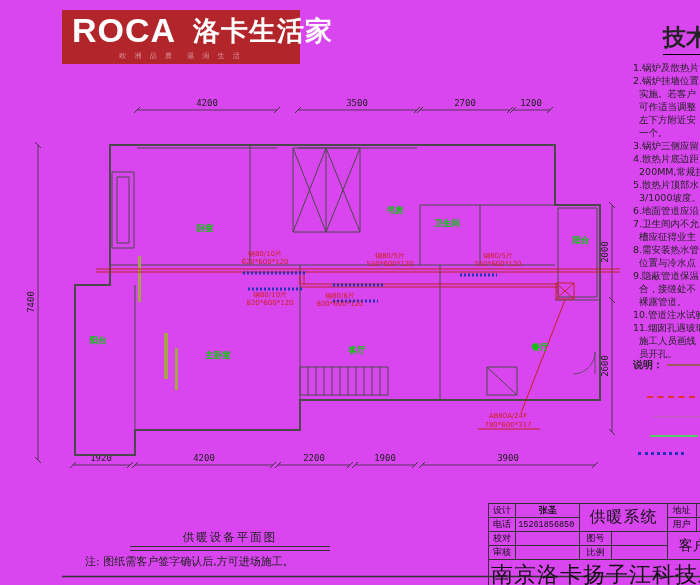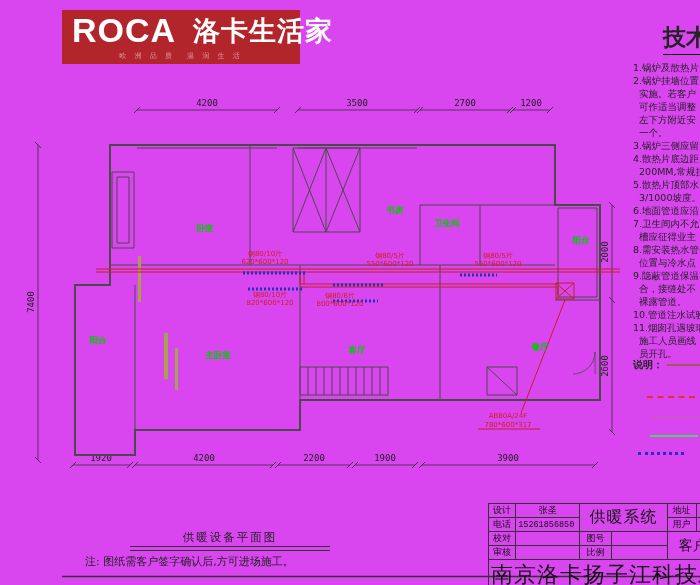--- a/index.html
+++ b/index.html
@@ -204,21 +204,21 @@
   </svg>
 
   <div class="fig-title">供暖设备平面图</div>
   <div class="fig-underline"></div>
   <div class="fig-note">注: 图纸需客户签字确认后,方可进场施工。</div>
 
   <table class="tb">
     <tbody>
         <tr>
       <td class="lbl">设计</td>
-      <td class="val" style="text-align:center;font-family:'DejaVu Sans',sans-serif;font-size:9px;">张圣</td>
+      <td class="val" style="text-align:center;font-family:'DejaVu Sans',sans-serif;font-size:9px;font-weight:bold;">张圣</td>
       <td class="sys" colspan="2" rowspan="2">供暖系统</td>
       <td class="lbl">地址</td>
       <td class="val" style="width:60px"></td>
     </tr>
     <tr>
       <td class="lbl">电话</td>
       <td class="val">15261856850</td>
       <td class="lbl">用户</td>
       <td class="val" style="width:60px"></td>
     </tr>

